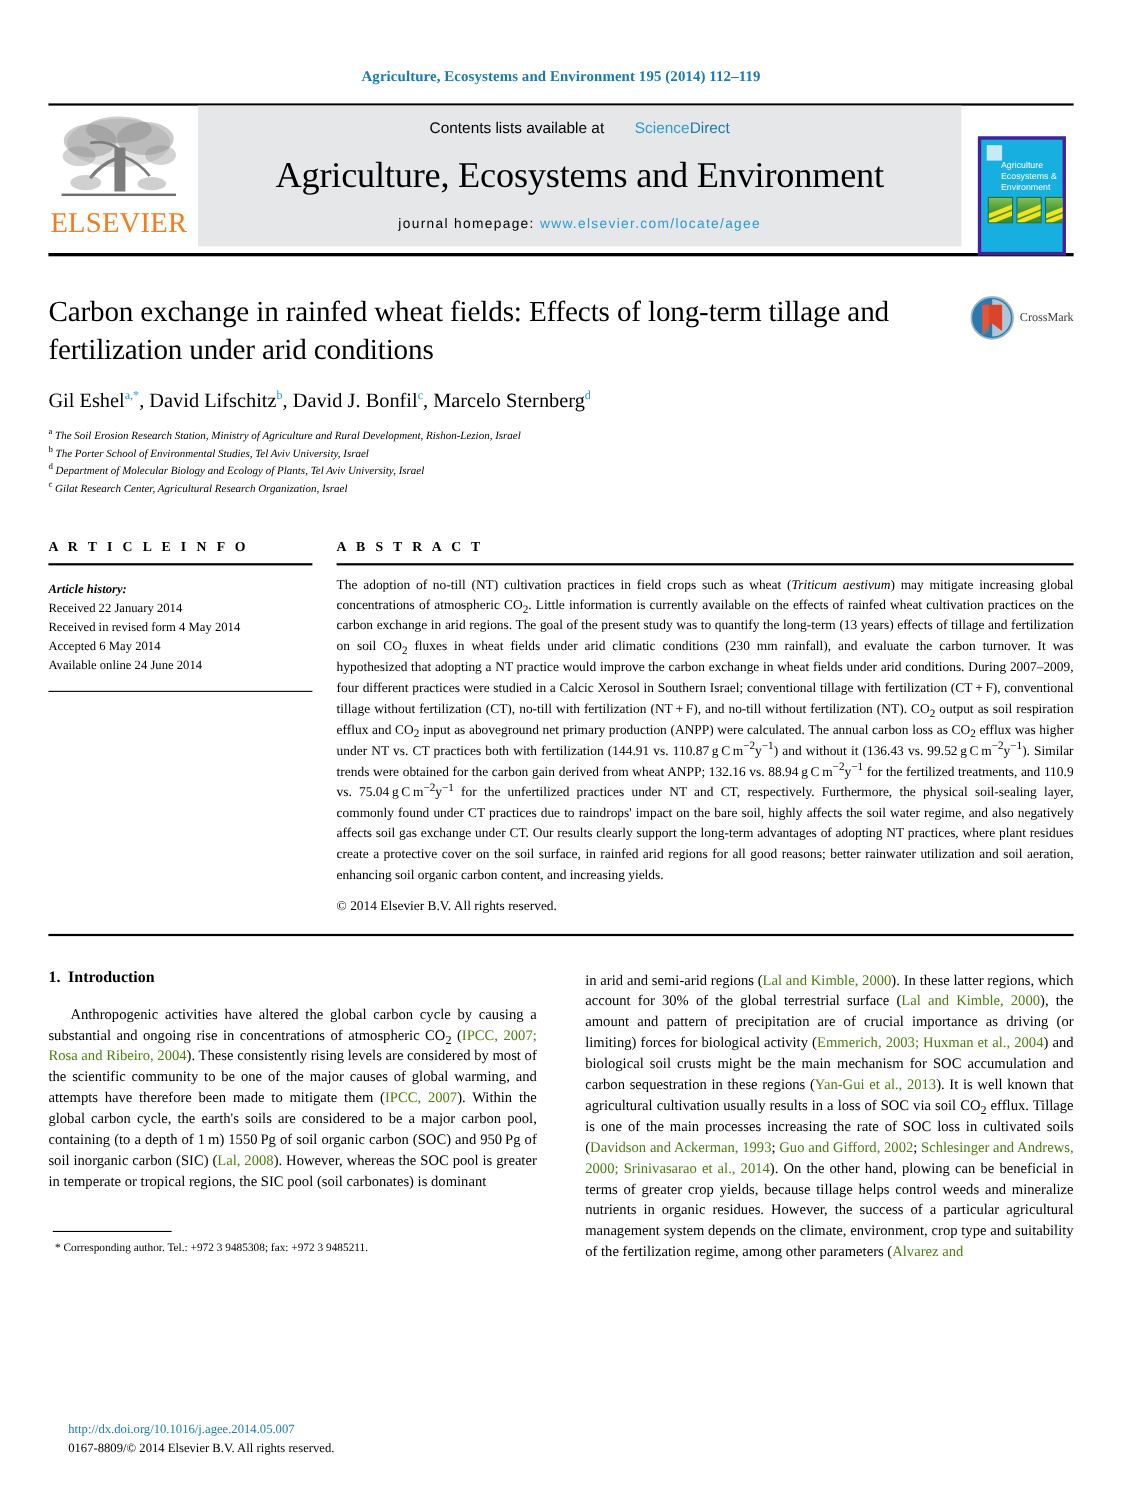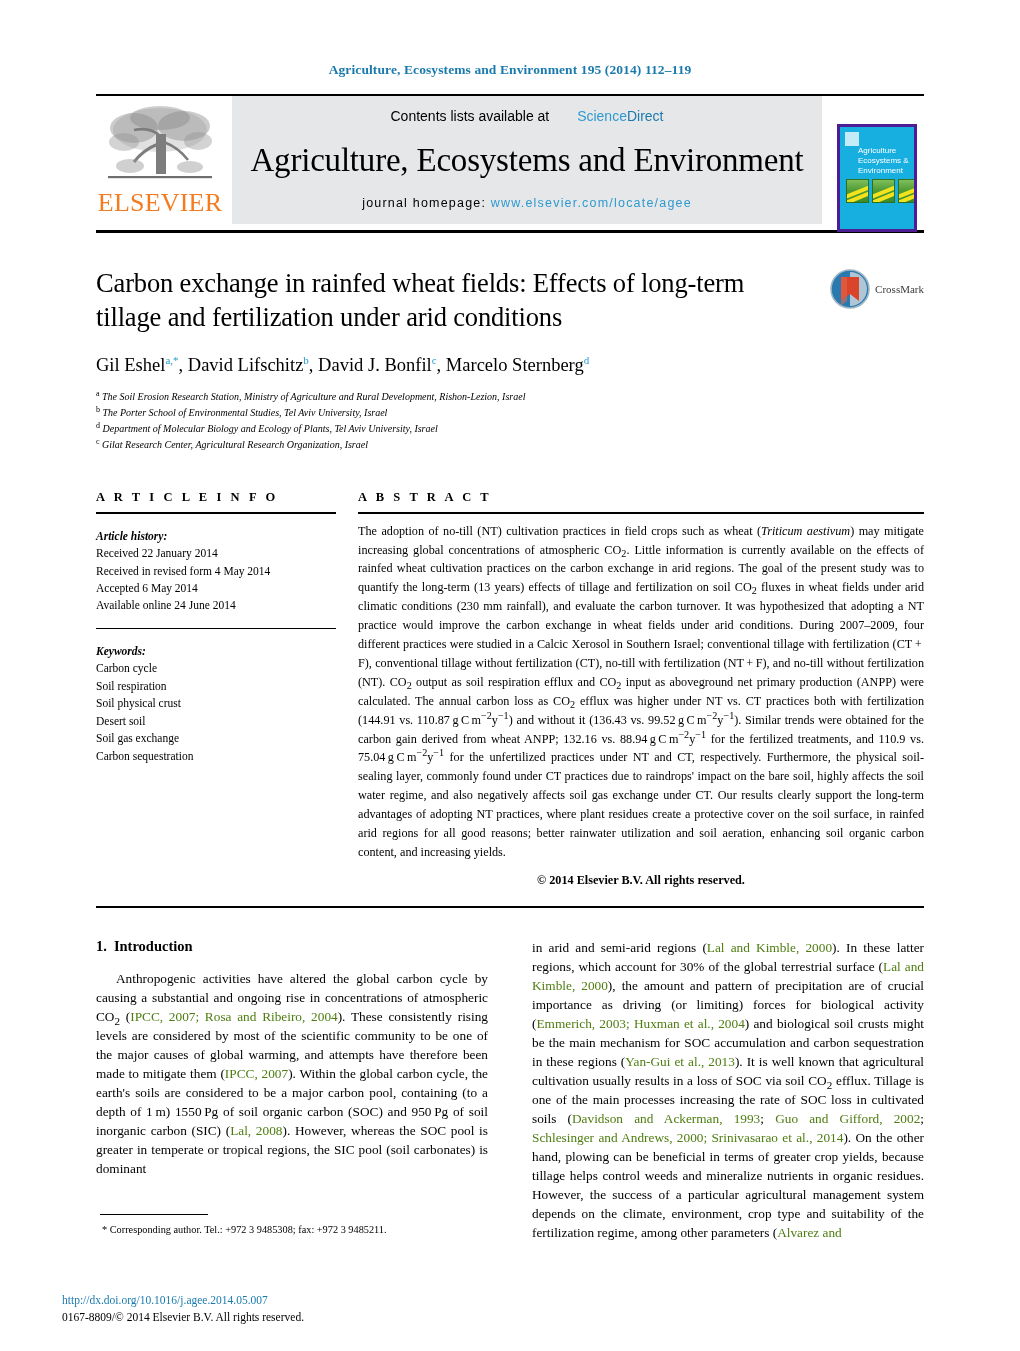--- a/index.html
+++ b/index.html
@@ -13,21 +13,21 @@
     font-family: "Liberation Serif", serif;
     color: #000000;
     position: relative;
     overflow: hidden;
   }
   .page {
     position: relative;
     width: 1020px;
     height: 1351px;
     box-sizing: border-box;
-    padding: 0 96px;
+    padding: 0 44px;
   }
 
   
   .running-head {
     text-align: center;
     color: #1a7aad;
     font-family: "Liberation Serif", serif;
     font-weight: bold;
     font-size: 13.5px;
     letter-spacing: .1px;
@@ -237,24 +237,23 @@
   .info-body .lead { font-style: italic; font-weight: bold; }
   .kw-title { font-style: italic; font-weight: bold; }
   .abs-body {
     font-size: 12.2px;
     line-height: 1.55;
     text-align: justify;
     margin-top: 8px;
   }
   .abs-body p { margin: 0; }
   .copyright {
-    text-align: center;
+    text-align: left;
     font-size: 12.2px;
     margin-top: 11px;
-    font-weight: bold;
   }
   .abs-rule-bottom {
     border-top: 2px solid #000;
     margin-top: 18px;
   }
 
   
   .body-cols {
     display: flex;
     margin-top: 30px;
@@ -390,29 +389,20 @@
       <div class="sec-head">A R T I C L E   I N F O</div>
       <div class="hrule"></div>
       <div class="info-body">
         <div class="lead">Article history:</div>
         <div>Received 22 January 2014</div>
         <div>Received in revised form 4 May 2014</div>
         <div>Accepted 6 May 2014</div>
         <div>Available online 24 June 2014</div>
       </div>
       <div class="hrule-thin"></div>
-      <div class="info-body">
-        <div class="kw-title">Keywords:</div>
-        <div>Carbon cycle</div>
-        <div>Soil respiration</div>
-        <div>Soil physical crust</div>
-        <div>Desert soil</div>
-        <div>Soil gas exchange</div>
-        <div>Carbon sequestration</div>
-      </div>
     </div>
 
     <div class="col-abs">
       <div class="sec-head">A B S T R A C T</div>
       <div class="hrule"></div>
       <div class="abs-body">
         <p id="abs-para">The adoption of no-till (NT) cultivation practices in field crops such as wheat (<i>Triticum aestivum</i>) may mitigate increasing global concentrations of atmospheric CO<sub>2</sub>. Little information is currently available on the effects of rainfed wheat cultivation practices on the carbon exchange in arid regions. The goal of the present study was to quantify the long-term (13 years) effects of tillage and fertilization on soil CO<sub>2</sub> fluxes in wheat fields under arid climatic conditions (230 mm rainfall), and evaluate the carbon turnover. It was hypothesized that adopting a NT practice would improve the carbon exchange in wheat fields under arid conditions. During 2007–2009, four different practices were studied in a Calcic Xerosol in Southern Israel; conventional tillage with fertilization (CT + F), conventional tillage without fertilization (CT), no-till with fertilization (NT + F), and no-till without fertilization (NT). CO<sub>2</sub> output as soil respiration efflux and CO<sub>2</sub> input as aboveground net primary production (ANPP) were calculated. The annual carbon loss as CO<sub>2</sub> efflux was higher under NT vs. CT practices both with fertilization (144.91 vs. 110.87 g C m<sup>−2</sup>y<sup>−1</sup>) and without it (136.43 vs. 99.52 g C m<sup>−2</sup>y<sup>−1</sup>). Similar trends were obtained for the carbon gain derived from wheat ANPP; 132.16 vs. 88.94 g C m<sup>−2</sup>y<sup>−1</sup> for the fertilized treatments, and 110.9 vs. 75.04 g C m<sup>−2</sup>y<sup>−1</sup> for the unfertilized practices under NT and CT, respectively. Furthermore, the physical soil-sealing layer, commonly found under CT practices due to raindrops' impact on the bare soil, highly affects the soil water regime, and also negatively affects soil gas exchange under CT. Our results clearly support the long-term advantages of adopting NT practices, where plant residues create a protective cover on the soil surface, in rainfed arid regions for all good reasons; better rainwater utilization and soil aeration, enhancing soil organic carbon content, and increasing yields.</p>
       </div>
       <div class="copyright">© 2014 Elsevier B.V. All rights reserved.</div>
     </div>

